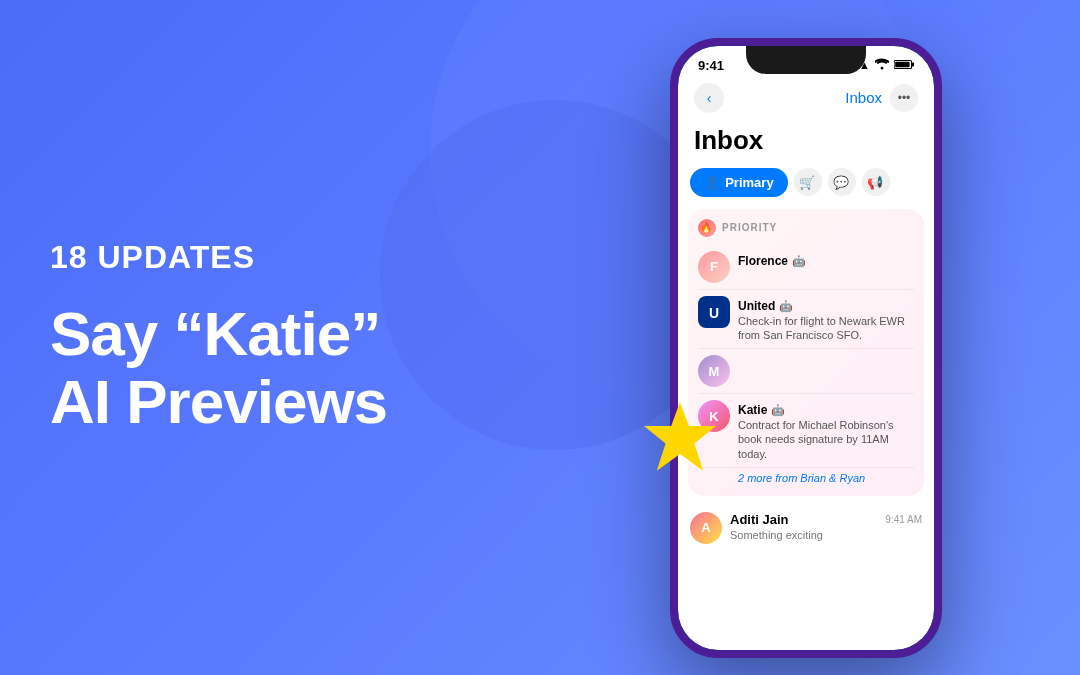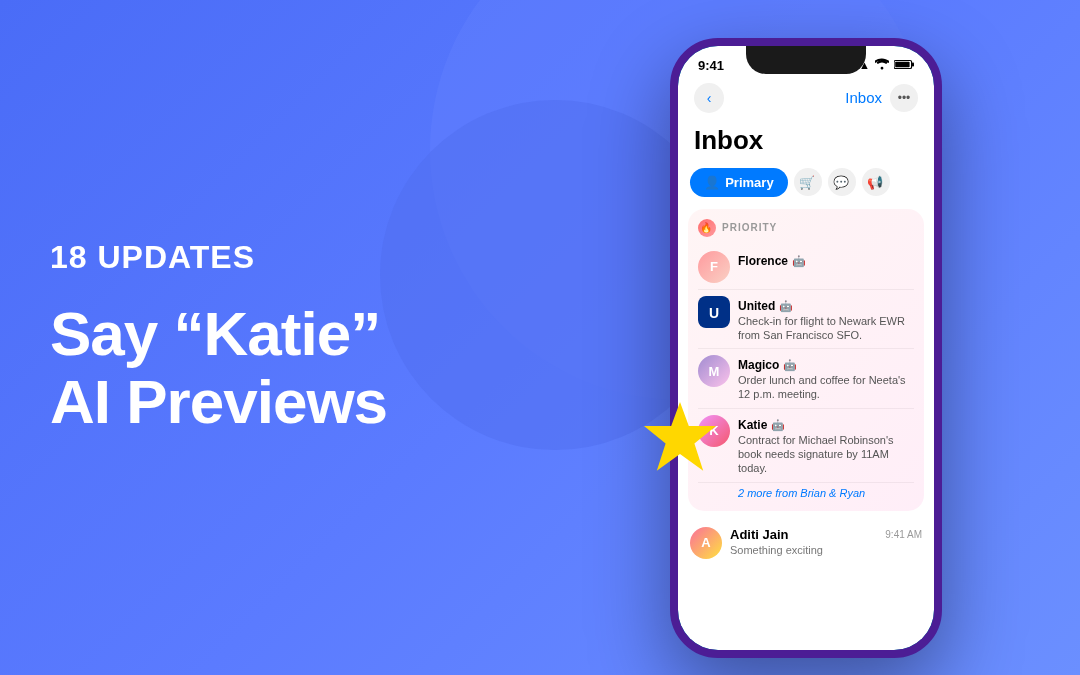--- a/index.html
+++ b/index.html
@@ -485,25 +485,20 @@
               </div>
               <div class="message-content">
                 <span class="message-sender">United</span>
                 <span class="ai-icon"> 🤖</span>
                 <div class="message-text">Check-in for flight to Newark EWR from San Francisco SFO.</div>
               </div>
             </div>
 
             <div class="message-item">
               <div class="avatar avatar-magico">M</div>
-              <div class="message-content">
-                <span class="message-sender">Magico</span>
-                <span class="ai-icon"> 🤖</span>
-                <div class="message-text">Order lunch and coffee for Neeta's 12 p.m. meeting.</div>
-              </div>
             </div>
 
             <div class="message-item">
               <div class="avatar avatar-katie">K</div>
               <div class="message-content">
                 <span class="message-sender">Katie</span>
                 <span class="ai-icon"> 🤖</span>
                 <div class="message-text">Contract for Michael Robinson's book needs signature by 11AM today.</div>
               </div>
             </div>

